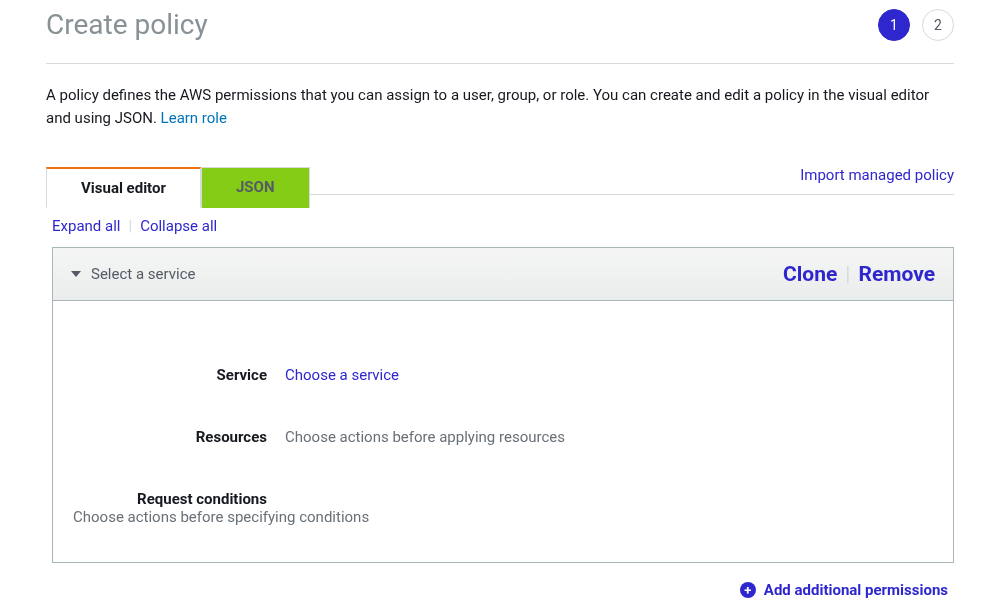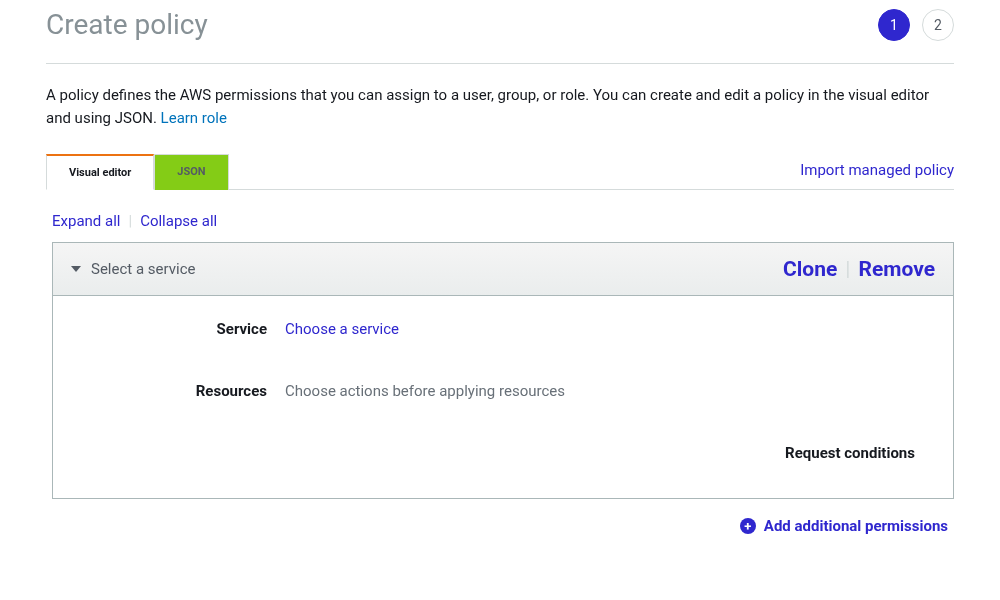--- a/index.html
+++ b/index.html
@@ -64,30 +64,30 @@
       display: flex;
       justify-content: space-between;
       align-items: flex-end;
       border-bottom: 1px solid #d5dbdb;
       margin-top: 14px;
     }
     .tabs {
       display: flex;
     }
     .tab {
-      padding: 10px 22px;
-      font-size: 11px;
+      padding: 10px 34px;
+      font-size: 15px;
       font-weight: 700;
       color: #545b64;
       border: 1px solid transparent;
       border-bottom: none;
       cursor: pointer;
       background: transparent;
       position: relative;
-      top: 1px;
+      top: 14px;
     }
     .tab.active {
       color: #16191f;
       border: 1px solid #d5dbdb;
       border-top: 2px solid #ec7211;
       border-bottom: 1px solid #fff;
       background: #fff;
     }
     .tab.inactive {
       border: 1px solid #d5dbdb;
@@ -147,22 +147,23 @@
     }
     .service-card-header-right .link {
       color: #2F27CE;
       font-weight: 700;
     }
     .service-body {
       padding: 24px 20px 30px 20px;
     }
     .field-row {
       display: flex;
-      align-items: flex-end;
+      align-items: flex-start;
       margin-bottom: 44px;
+      margin-top: 41px;
     }
     .field-row:last-child {
       margin-bottom: 6px;
       flex-direction: column;
     }
     .field-label {
       width: 212px;
       text-align: right;
       font-weight: 700;
       font-size: 15px;
@@ -250,20 +251,21 @@
     <div class="field-row">
       <div class="field-label">Service</div>
       <div class="field-value link-style">Choose a service</div>
     </div>
     <div class="field-row">
       <div class="field-label">Resources</div>
       <div class="field-value">Choose actions before applying resources</div>
     </div>
     <div class="field-row">
       <div class="field-label">Request conditions</div>
+      <div class="field-value">Choose actions before specifying conditions</div>
     </div>
   </div>
 </div>
 
 <div class="add-permissions-row">
   <div class="add-permissions">
     <span class="plus-circle">+</span>
     <span>Add additional permissions</span>
   </div>
 </div>

